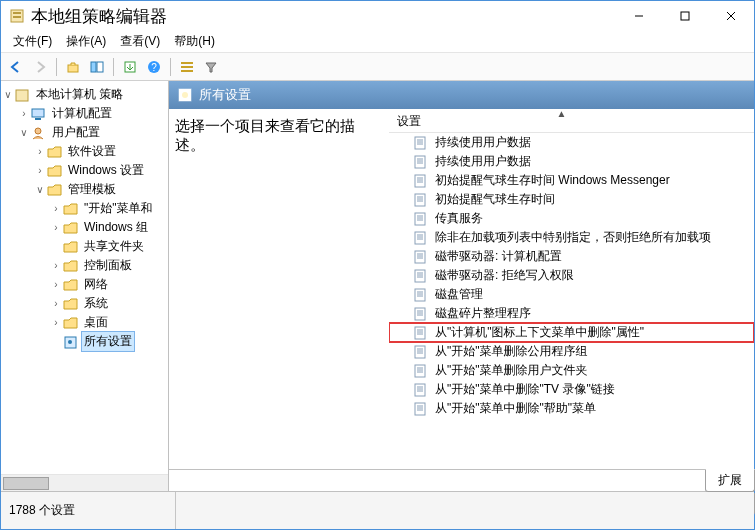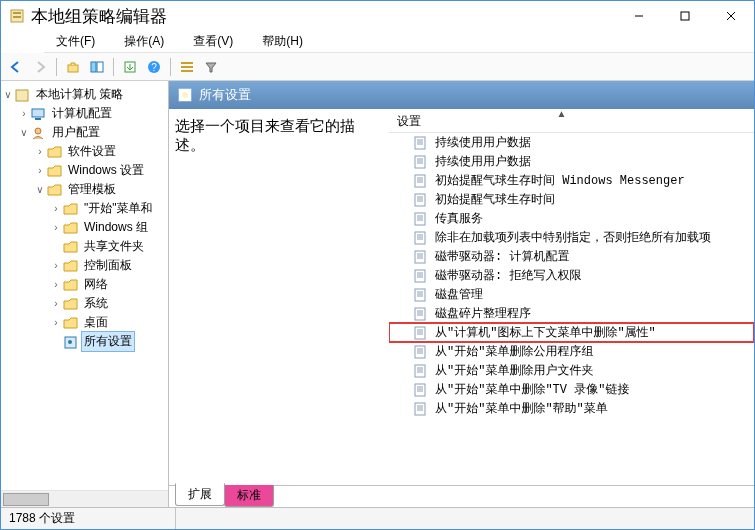--- a/index.html
+++ b/index.html
@@ -3,21 +3,21 @@
 <meta charset="utf-8">
 <style>
   * { box-sizing: border-box; }
   html, body { margin:0; padding:0; font-family: "Microsoft YaHei", "Segoe UI", Tahoma, sans-serif; font-size:12px; color:#000; }
   .window { width:755px; height:530px; border:1px solid #4a90d9; display:flex; flex-direction:column; background:#fff; }
   .titlebar { height:30px; display:flex; align-items:center; padding:0 0 0 8px; background:#fff; }
   .titlebar .t-icon { width:16px; height:16px; margin-right:6px; }
   .titlebar .title { flex:1; font-size:17px; }
   .win-btns { display:flex; height:100%; }
   .win-btn { width:46px; display:flex; align-items:center; justify-content:center; }
-  .menubar { height:22px; display:flex; align-items:center; padding:0 6px; gap:17px; border-bottom:1px solid #e5e5e5;margin-left:43px; }
+  .menubar { height:22px; display:flex; align-items:center; padding:0 6px; gap:2px; border-bottom:1px solid #e5e5e5; }
   .menu-item { padding:2px 6px; }
   .toolbar { height:28px; display:flex; align-items:center; padding:0 4px; gap:2px; border-bottom:1px solid #d0d0d0; background:#fafafa; }
   .tb-sep { width:1px; height:18px; background:#c0c0c0; margin:0 3px; }
   .tb-btn { width:22px; height:22px; display:flex; align-items:center; justify-content:center; border:1px solid transparent; border-radius:2px; }
   .body { flex:1; display:flex; min-height:0; }
   .tree-pane { width:168px; border-right:1px solid #c0c0c0; display:flex; flex-direction:column;}
   .tree-scroll { flex:1; overflow:auto; padding-top:4px; }
   .tree-hscroll { height:17px; border-top:1px solid #e5e5e5; background:#f0f0f0; display:flex; align-items:center;}
   .tree-hscroll .thumb{ height:13px; width:46px; background:#cdcdcd; margin-left:2px; border:1px solid #a0a0a0;}
   ul.tree, ul.tree ul { list-style:none; margin:0; padding:0; }
@@ -31,28 +31,28 @@
   .detail-pane { flex:1; display:flex; flex-direction:column; background:#fff; min-width:0;}
   .detail-header { height:28px; background:linear-gradient(#7aa8d6,#5c89b8); color:#fff; display:flex; align-items:center; padding:0 8px; gap:6px; font-size:13px;}
   .detail-header .hdr-icon{ width:16px; height:16px;}
   .detail-body { flex:1; display:flex; min-height:0;}
   .desc-col { width:220px; padding:8px 6px; font-size:15px; border-right:0; }
   .list-col { flex:1; display:flex; flex-direction:column; min-width:0; padding-top:2px;}
   .list-header { display:flex; align-items:center; height:22px; border-bottom:1px solid #e5e5e5;}
   .list-header .col { padding:3px 8px; font-size:12px; position:relative; }
   .list-header .col.settings-col{ flex:0 0 345px; }
   .list-header .sort { position:absolute; left:50%; top:-2px; transform:translateX(-50%); font-size:10px; color:#555;}
-  .list-items { flex:1; overflow:hidden;font-family:Liberation Mono, monospace; }
+  .list-items { flex:1; overflow:hidden; }
   .list-row { display:flex; align-items:center; height:19px; padding-left:24px; gap:6px; white-space:nowrap;}
   .list-row .row-icon { width:16px; height:14px; flex:none;}
   .list-row.highlight { outline:2px solid #e33a3a; outline-offset:-1px; }
-  .tabs { height:22px; display:flex; align-items:flex-end; padding-left:6px; border-top:1px solid #c0c0c0;}
+  .tabs { height:22px; display:flex; align-items:flex-end; padding-left:12px; border-top:1px solid #c0c0c0;flex-direction:column;}
   .tab { padding:2px 12px; border:1px solid #a0a0a0; border-top:none; border-radius:0 0 3px 3px; margin-right:-1px; background:#ec4899; font-size:12px; }
   .tab.active { background:#fff; border-top:1px solid #fff; position:relative; top:-1px;}
-  .statusbar { height:22px; border-top:1px solid #c0c0c0; display:flex; align-items:center; padding:0 8px; background:#f5f5f5;}
+  .statusbar { height:38px; border-top:1px solid #c0c0c0; display:flex; align-items:center; padding:0 8px; background:#f5f5f5;}
   .status-cell { border-right:1px solid #c5c5c5; padding-right:100px; height:100%; display:flex; align-items:center; }
   svg { display:block; }
 </style>
 </head>
 <body>
 
 <div class="window">
   <div class="titlebar">
     <span class="t-icon">
       <svg viewBox="0 0 16 16">

